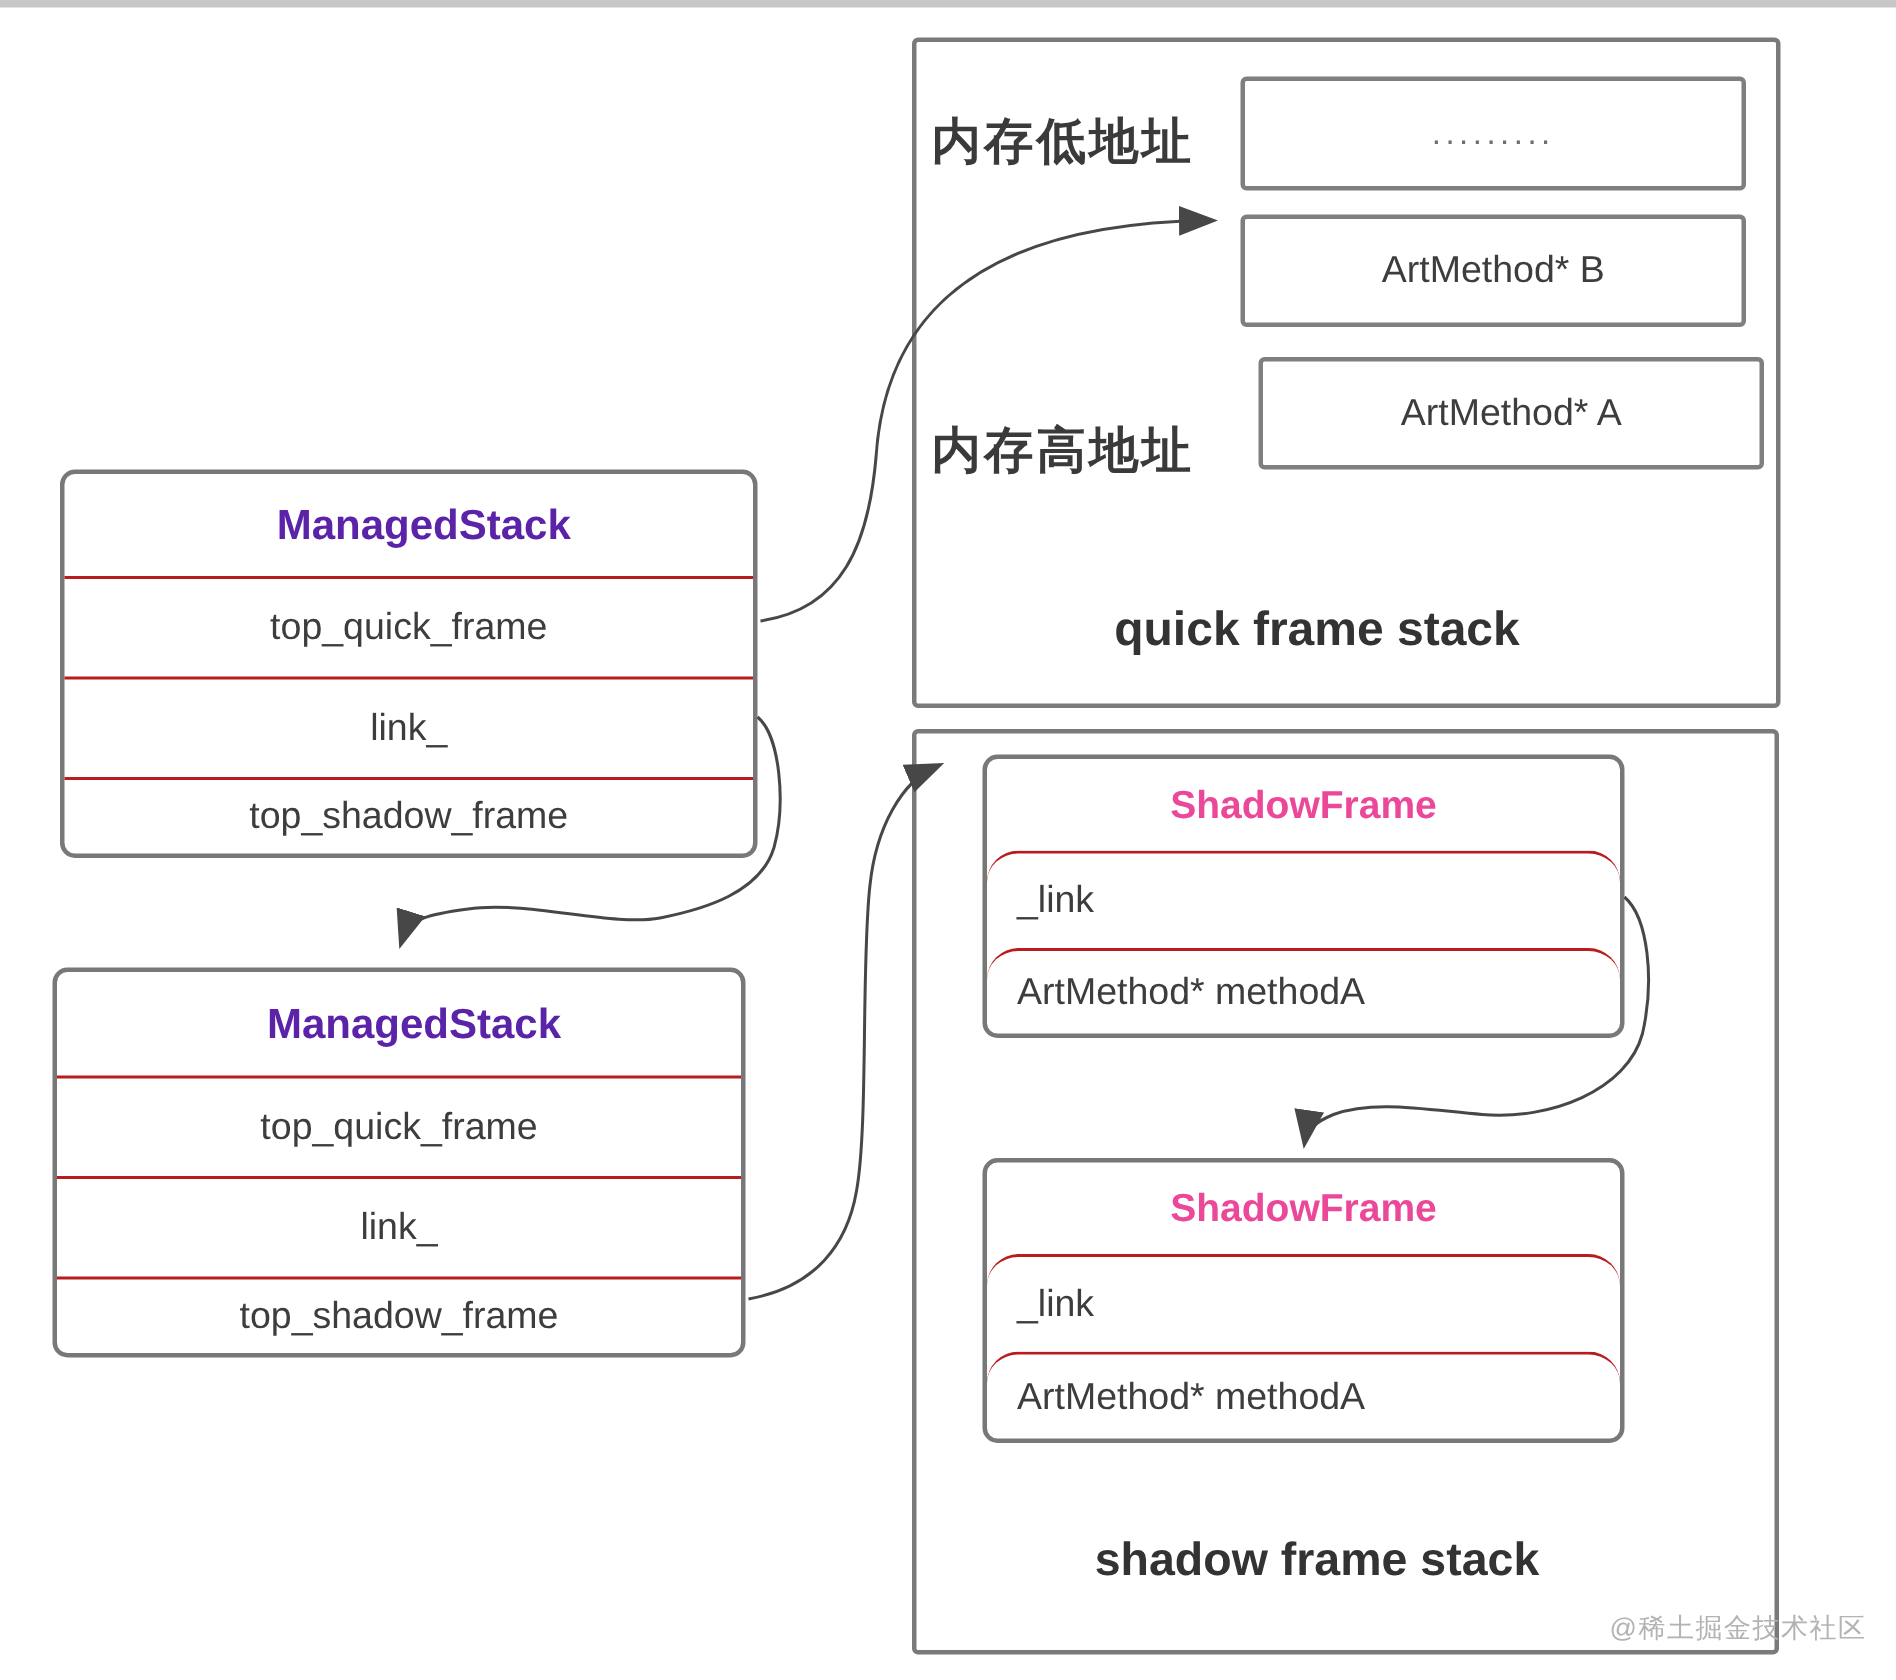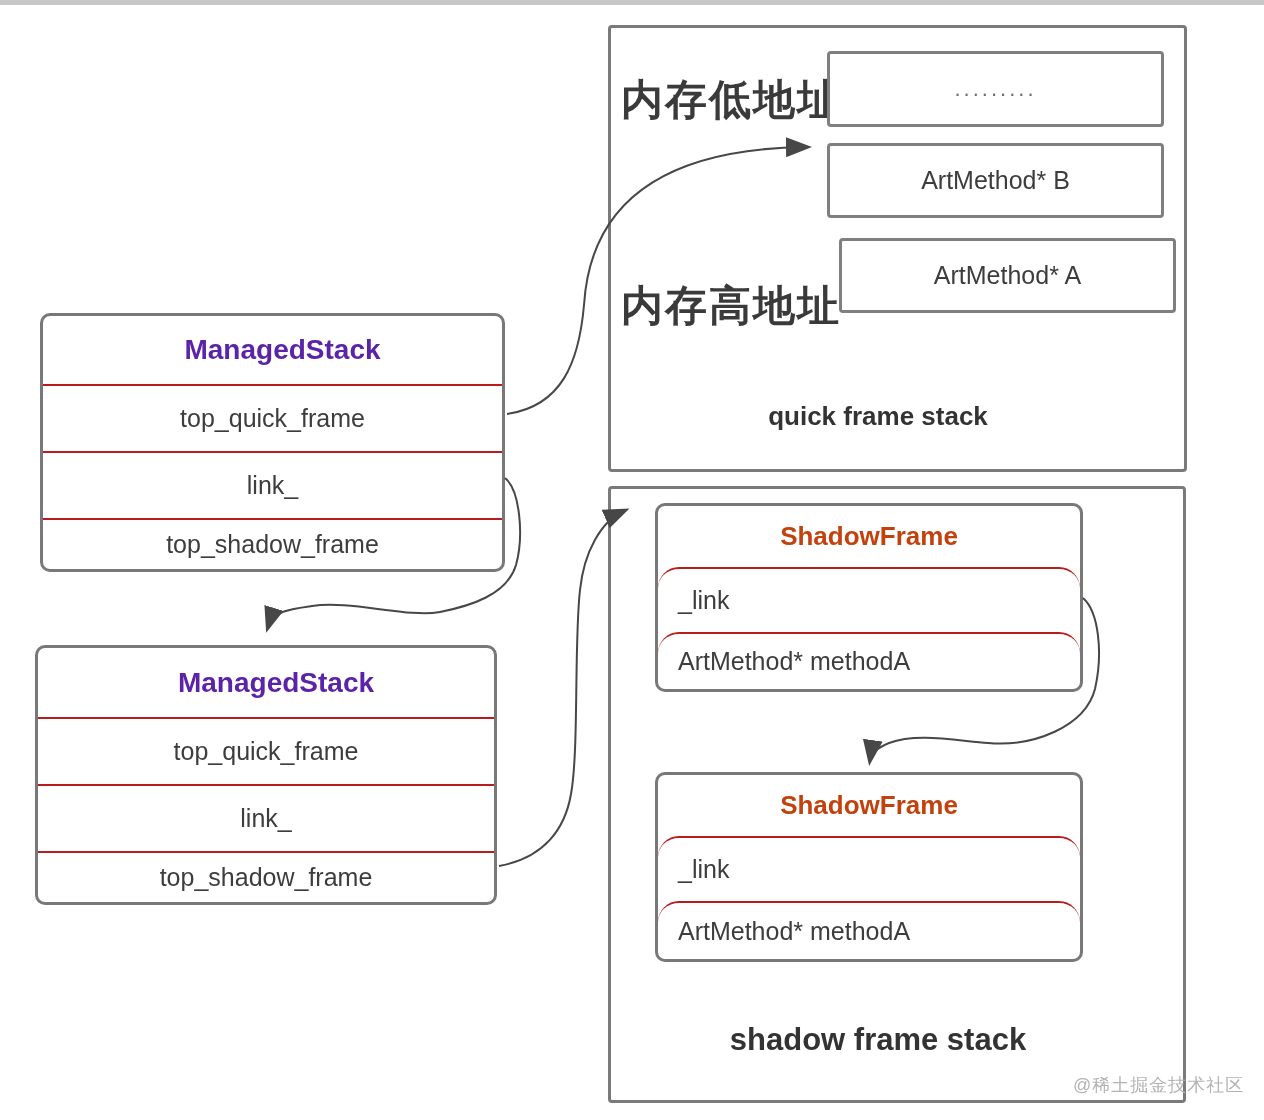--- a/index.html
+++ b/index.html
@@ -12,38 +12,38 @@
   .container-box{
     background:#ffffff;border:3px solid #7a7a7a;border-radius:4px;
   }
   .cell-box{
     background:#ffffff;border:3px solid #7f7f7f;border-radius:4px;
     display:flex;align-items:center;justify-content:center;
     font-size:25px;color:#3d3d3d;
   }
   .dots{font-size:22px;letter-spacing:3px;color:#6f6f6f;}
   .cn-label{
-    font-size:42px;font-weight:700;color:#3a3a3a;white-space:nowrap;letter-spacing:2px;
+    font-size:33px;font-weight:700;color:#3a3a3a;white-space:nowrap;letter-spacing:2px;
   }
   .big-title{
-    font-size:26px;font-weight:700;color:#333333;text-align:center;white-space:nowrap;
+    font-size:32px;font-weight:700;color:#333333;text-align:center;white-space:nowrap;
   }
   .stack-box{
     background:#ffffff;border:3px solid #787878;border-radius:10px;
     display:flex;flex-direction:column;
   }
   .stack-box .hdr{
     display:flex;align-items:center;justify-content:center;
     font-weight:700;font-size:28px;
   }
   .stack-box .row{
     border-top:2px solid #b91c1c;display:flex;align-items:center;justify-content:center;
     font-size:25px;color:#3d3d3d;
   }
-  .sf-box .hdr{font-size:26px;color:#c2410c;}
+  .sf-box .hdr{font-size:26px;color:#ec4899;}
   .sf-box .row{justify-content:flex-start;padding-left:20px;border-radius:21px;}
   .ms-hdr{color:#5b24a8;padding-left:20px;}
   .watermark{
     font-size:18px;color:#b3b3b3;white-space:nowrap;letter-spacing:1px;
   }
   svg.arrows{position:absolute;left:0;top:0;pointer-events:none;}
 </style>
 </head>
 <body>
 

